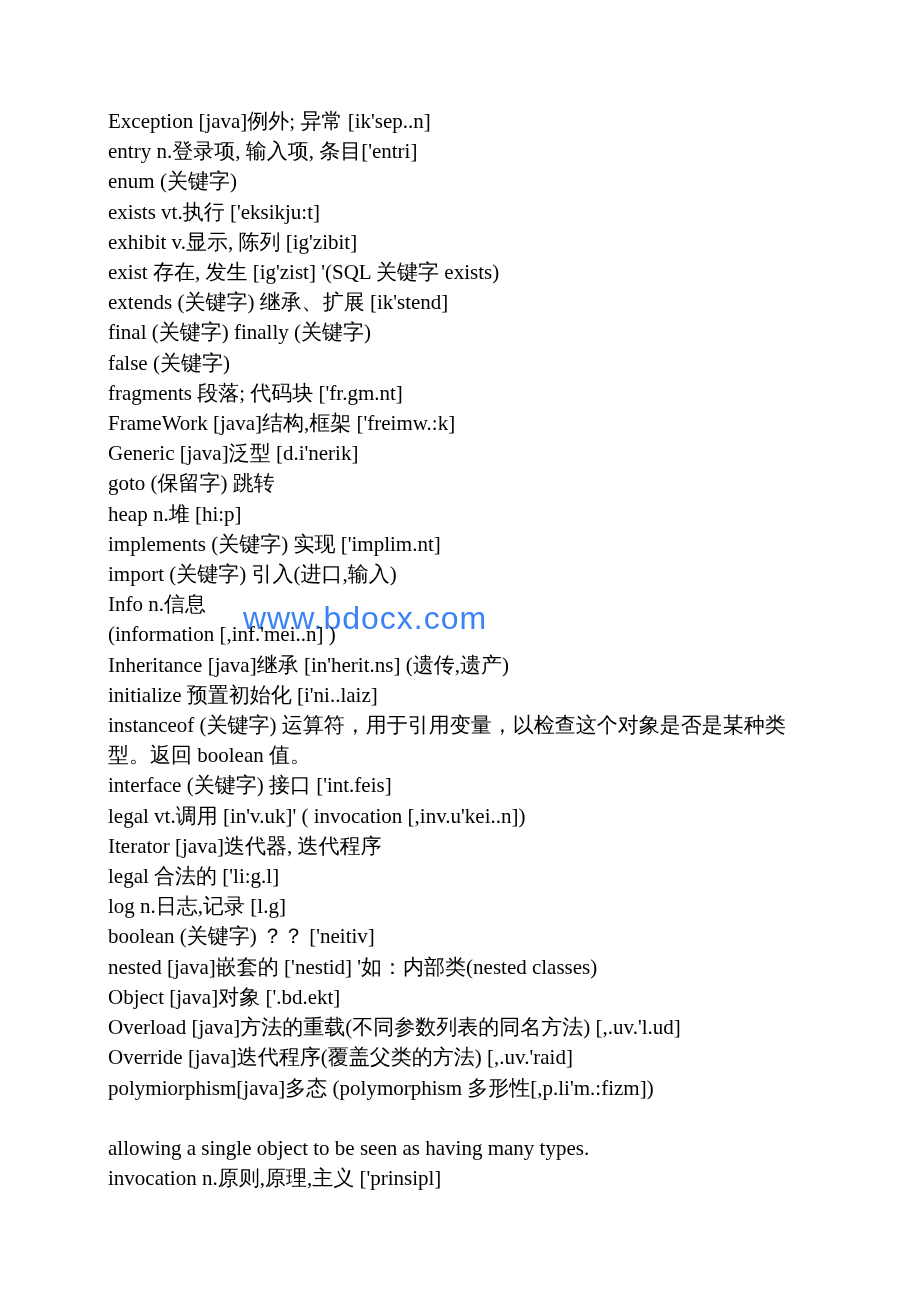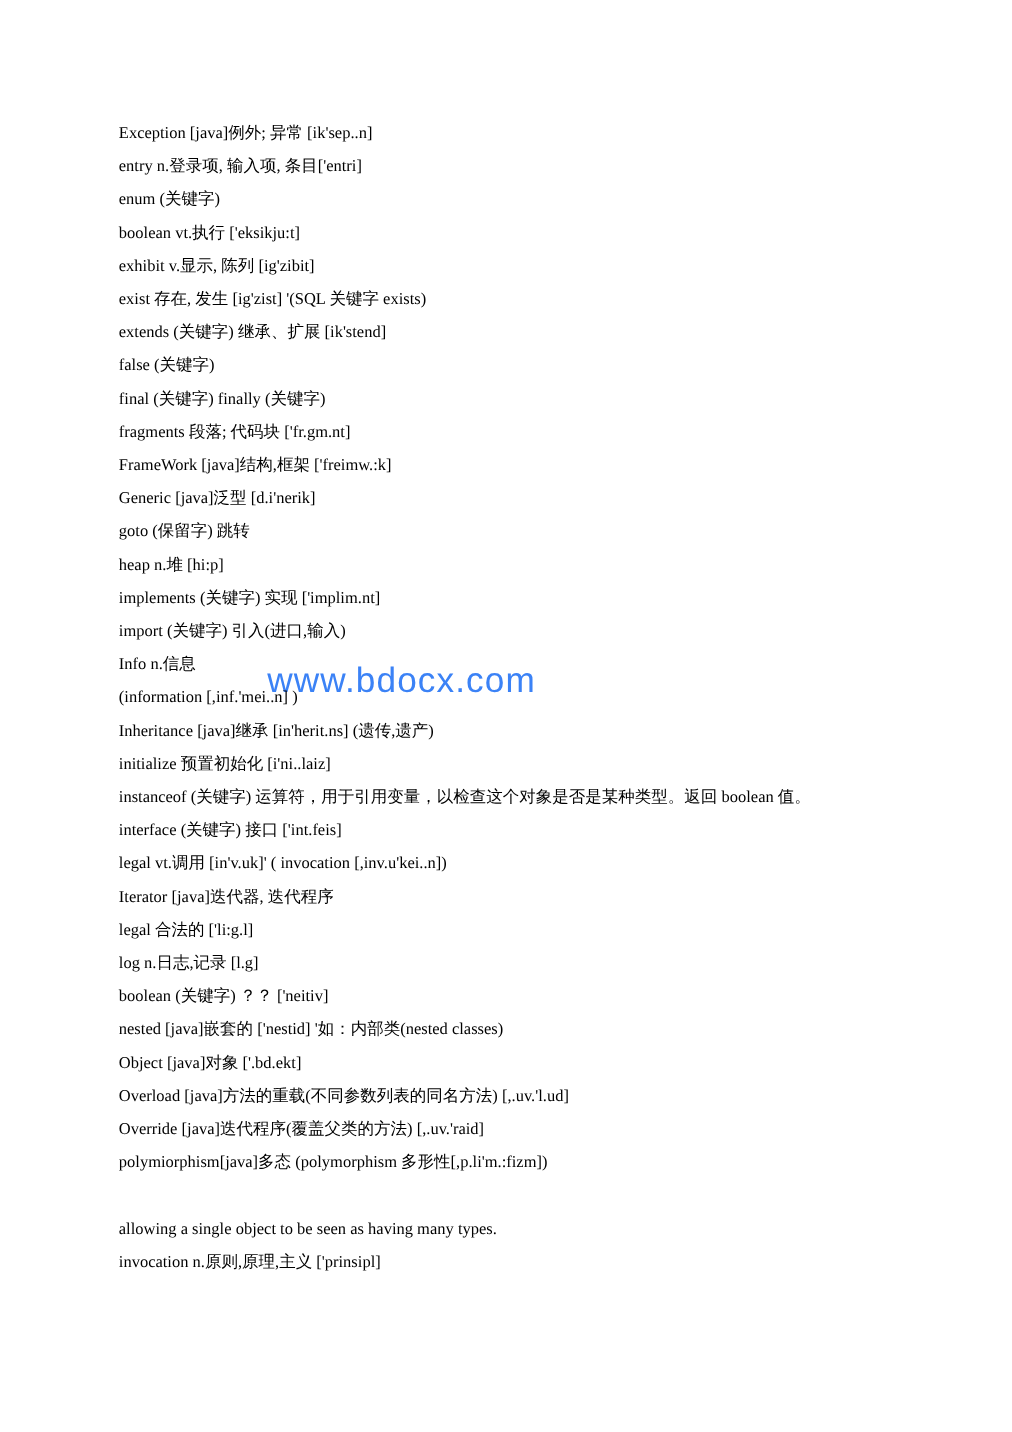--- a/index.html
+++ b/index.html
@@ -29,47 +29,47 @@
   }
   .content {
     position: absolute;
     left: 108px;
     top: 106px;
     width: 700px;
     z-index: 1;
   }
   .line {
     font-family: "Liberation Serif", "DejaVu Serif", serif;
-    font-size: 15px;
+    font-size: 21px;
     line-height: 30.2px;
     color: #000000;
     white-space: pre-wrap;
     word-break: break-word;
   }
   .line.blank {
     height: 30.2px;
   }
 </style>
 </head>
 <body>
 
 <div class="page">
 
   <div class="watermark">www.bdocx.com</div>
 
   <div class="content">
     <div class="line">Exception [java]例外; 异常 [ik'sep..n]</div>
     <div class="line">entry n.登录项, 输入项, 条目['entri]</div>
     <div class="line">enum (关键字)</div>
-    <div class="line">boolean vt.执行 ['eksikju:t]</div>
+    <div class="line">exists vt.执行 ['eksikju:t]</div>
     <div class="line">exhibit v.显示, 陈列 [ig'zibit]</div>
     <div class="line">exist 存在, 发生 [ig'zist] '(SQL 关键字 exists)</div>
     <div class="line">extends (关键字) 继承、扩展 [ik'stend]</div>
+    <div class="line">final (关键字) finally (关键字)</div>
     <div class="line">false (关键字)</div>
-    <div class="line">final (关键字) finally (关键字)</div>
     <div class="line">fragments 段落; 代码块 ['fr.gm.nt]</div>
     <div class="line">FrameWork [java]结构,框架 ['freimw.:k]</div>
     <div class="line">Generic [java]泛型 [d.i'nerik]</div>
     <div class="line">goto (保留字) 跳转</div>
     <div class="line">heap n.堆 [hi:p]</div>
     <div class="line">implements (关键字) 实现 ['implim.nt]</div>
     <div class="line">import (关键字) 引入(进口,输入)</div>
     <div class="line">Info n.信息</div>
     <div class="line">(information [,inf.'mei..n] )</div>
     <div class="line">Inheritance [java]继承 [in'herit.ns] (遗传,遗产)</div>

